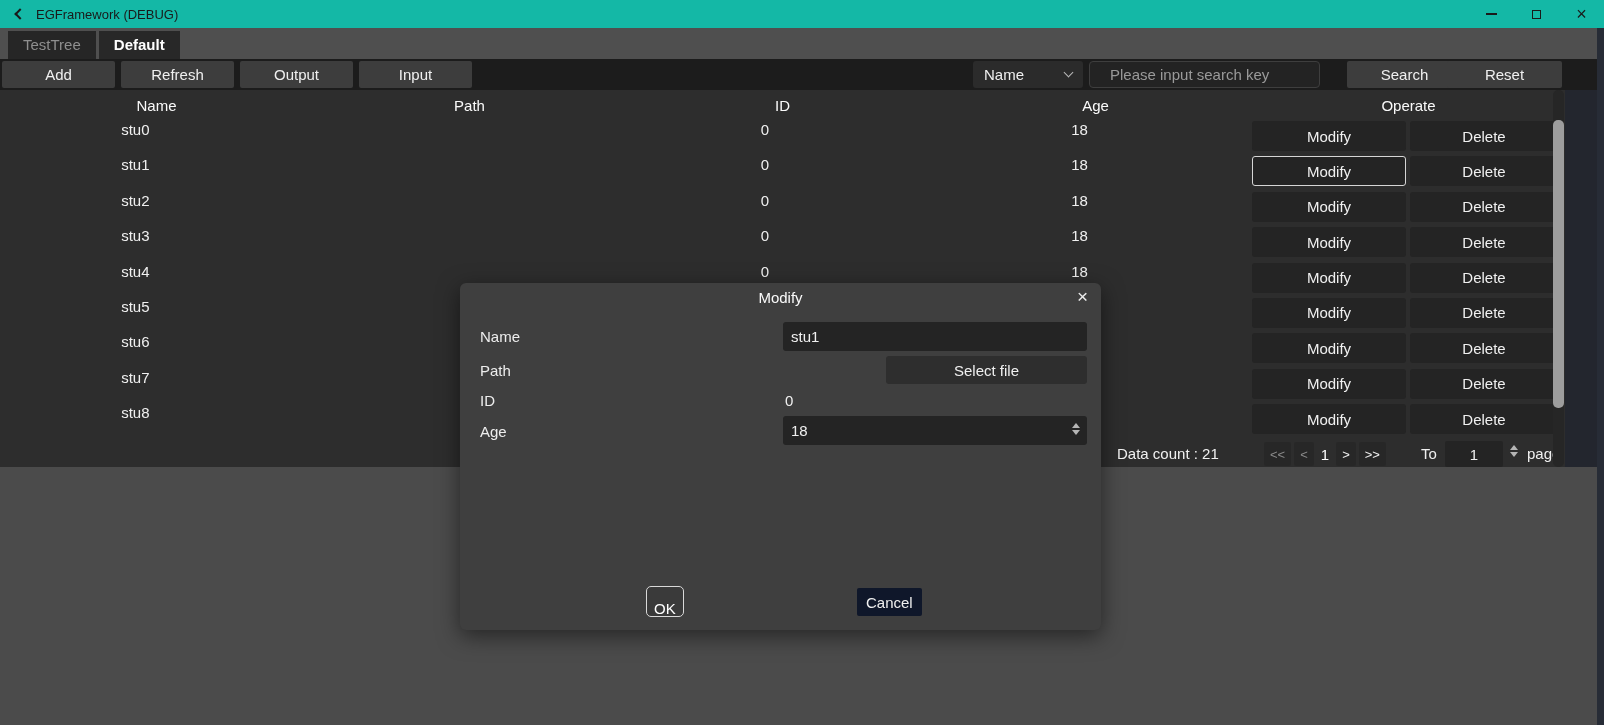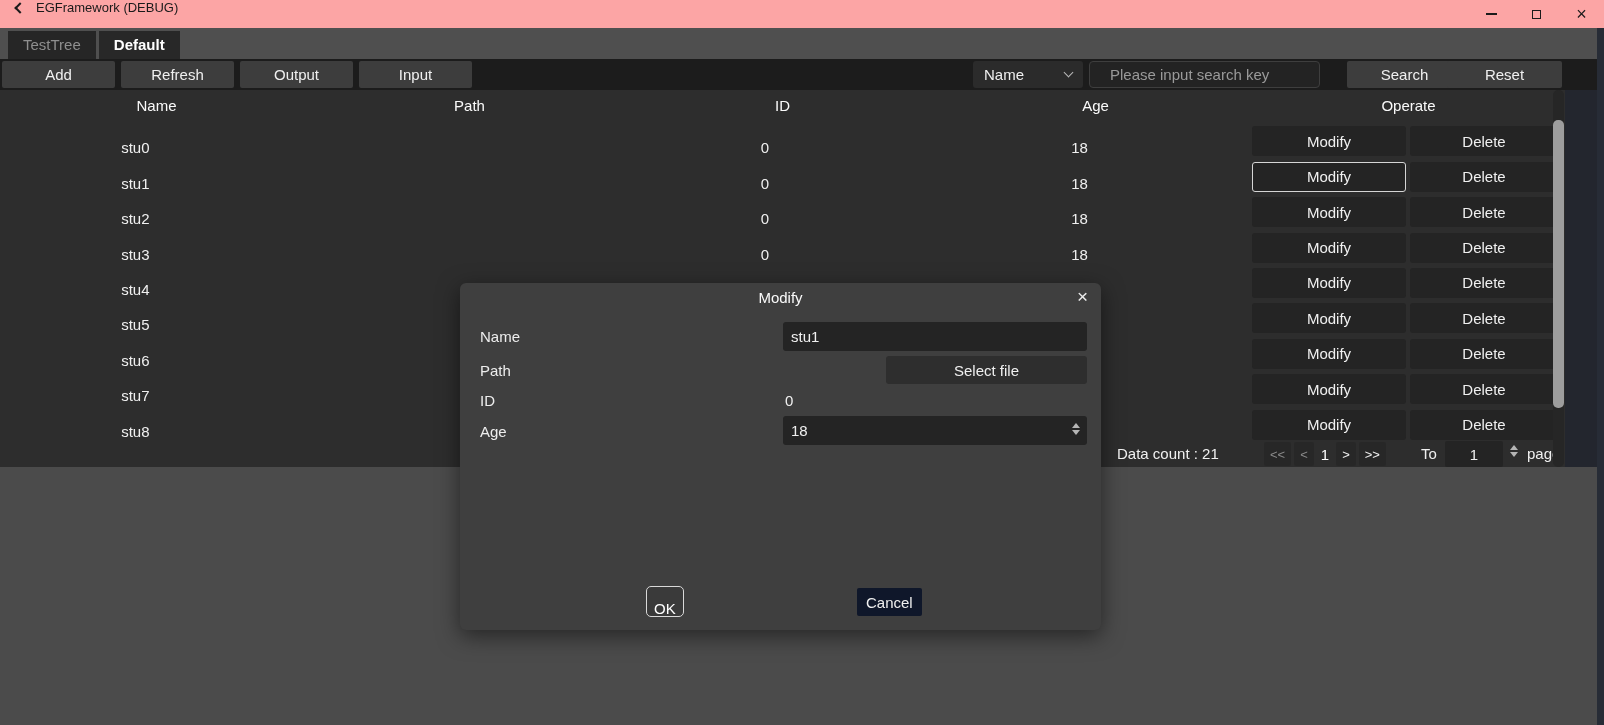--- a/index.html
+++ b/index.html
@@ -1,21 +1,21 @@
 <!DOCTYPE html>
 <html><head>
 <meta charset="utf-8">
 <style>
   html,body{margin:0;padding:0;background:#4b4b4b;}
   body{font-family:"Liberation Sans","DejaVu Sans",sans-serif;color:#f0f0f0;}
   *{box-sizing:border-box;}
   .app{position:relative;width:1604px;height:725px;overflow:hidden;background:#4b4b4b;}
 
   
-  .titlebar{position:absolute;left:0;top:0;width:1604px;height:28px;background:#fca5a5;color:#1a1a1a;display:flex;}
+  .titlebar{position:absolute;left:0;top:0;width:1604px;height:28px;background:#14b8a6;color:#1a1a1a;display:flex;align-items:center;}
   .back{margin-left:12px;width:16px;height:16px;display:flex;align-items:center;justify-content:center;cursor:pointer;}
   .chev-left{width:8px;height:8px;border-left:2px solid #1a1a1a;border-bottom:2px solid #1a1a1a;transform:rotate(45deg);display:inline-block;}
   .title{margin-left:8px;font-size:13px;}
   .wincontrols{position:absolute;right:0;top:0;height:28px;display:flex;}
   .wc{width:45px;height:28px;display:flex;align-items:center;justify-content:center;cursor:pointer;}
   .min-glyph{width:11px;height:1.5px;background:#1a1a1a;display:block;}
   .max-glyph{width:9px;height:9px;border:1.2px solid #1a1a1a;display:block;background:transparent;}
   .close-glyph{font-size:18px;line-height:18px;color:#1a1a1a;}
 
   
@@ -32,21 +32,21 @@
   .search-input{position:absolute;left:1089px;top:2px;width:231px;height:27px;background:#232323;border:1px solid #3e3e3e;border-radius:4px;color:#f0f0f0;padding:0 20px;font-size:15px;font-family:inherit;}
   .search-input::placeholder{color:#9a9a9a;}
   .pos-search{position:absolute;left:1347px;top:2px;width:115px;}
   .pos-reset{position:absolute;left:1447px;top:2px;width:115px;}
 
   
   .panel{position:absolute;left:0;top:90px;width:1565px;height:377px;background:#2d2d2d;}
   .thead{display:flex;height:31px;align-items:center;}
   .hcell{width:313px;text-align:center;font-size:15px;color:#fafafa;}
   .tbody{position:absolute;left:0;top:31px;width:1565px;}
-  .trow{display:flex;height:35.4px;align-items:flex-end;gap:44px;}
+  .trow{display:flex;height:35.4px;align-items:flex-start;gap:44px;}
   .cell{width:313px;text-align:center;font-size:15px;}
   .c-op{display:flex;justify-content:center;gap:4px;transform:translateX(-7px);}
   .row-btn{width:154px;height:30px;background:#242424;border:1px solid transparent;border-radius:3px;color:#f0f0f0;font-size:15px;font-family:inherit;cursor:pointer;}
   .btn-delete{width:148px;}
   .row-btn.focused{border:1px solid #d6d6d6;}
 
   
   .pagination{position:absolute;left:0;top:350px;width:1565px;height:27px;font-size:15px;}
   .pg-count{position:absolute;left:1117px;line-height:27px;}
   .pg-group{position:absolute;left:1264px;top:2px;display:flex;gap:3px;align-items:center;height:24px;}

